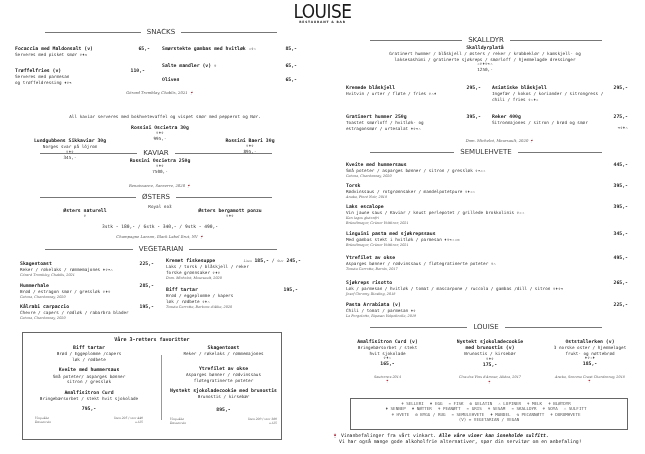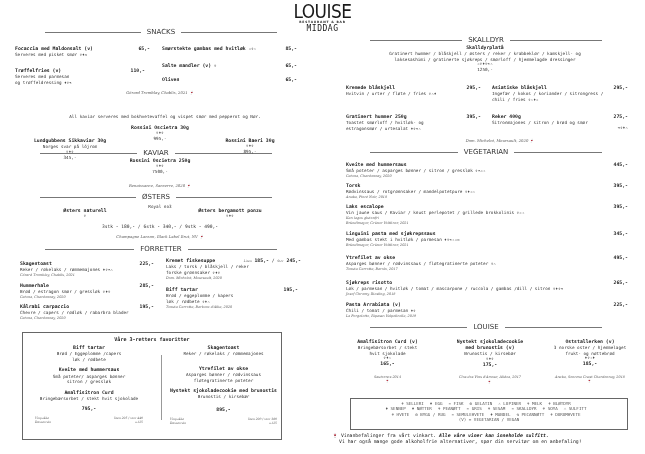--- a/index.html
+++ b/index.html
@@ -26,21 +26,20 @@
   .legend span { margin-right: 6px; }
   .footnote { font-size: 4.8px; color: #222; }
   .footnote b { font-style: italic; }
 </style>
 </head>
 <body>
 
 <div class="abs logo">
   <div class="logo-main">LOUISE</div>
   <div class="logo-sub">RESTAURANT &amp; BAR</div>
-  <div class="logo-din">MIDDAG</div>
 </div>
 
 <div class="abs sec-head" style="left:45px; width:232px; top:28px;">
   <span class="line"></span>
     <span class="txt">SNACKS</span>
     <span class="line"></span>
 </div>
 <div class="abs" style="left:15px; top:46px; width:135px;">
   <div class="row">
       <span class="name">Focaccia med Maldonsalt (v)</span>
@@ -123,21 +122,21 @@
   <div class="name">Østers bergamott ponzu</div>
   <div class="icons">⚘♦⚘</div>
 </div>
 <div class="abs desc center" style="left:50px; width:220px; top:224px; font-size:4.6px;">3stk - 180,- / 6stk - 340,- / 9stk - 490,-</div>
 <div class="abs wine center" style="left:60px; width:200px; top:235px; font-size:3.8px;">
   <span>Champagne Lanson, Black Label Brut, NV</span> <span>🍷</span>
 </div>
 
 <div class="abs sec-head" style="left:45px; width:232px; top:245px;">
   <span class="line"></span>
-    <span class="txt">FORRETTER</span>
+    <span class="txt">VEGETARIAN</span>
     <span class="line"></span>
 </div>
 <div class="abs" style="left:20px; top:261px; width:134px;">
   <div class="row">
       <span class="name">Skagentoast</span>
       <span class="price">225,-</span>
     </div>
   <div class="desc"><span>Reker / røkelaks / rømmemajones</span> <span class="icons">♦⚘⚗⚠</span></div>
   <div class="wine">Gérard Tremblay, Chablis, 2021</div>
 </div>
@@ -272,21 +271,21 @@
     </div>
   <div class="desc">Sitronmajones / sitron / brød og smør</div>
   <div class="icons" style="text-align:right;">⚗⚘♦⚠</div>
 </div>
 <div class="abs wine center" style="left:400px; width:200px; top:139px; font-size:3.8px;">
   <span>Dom. Michelot, Meursault, 2020</span> <span>🍷</span>
 </div>
 
 <div class="abs sec-head" style="left:370px; width:232px; top:148px;">
   <span class="line"></span>
-    <span class="txt">VEGETARIAN</span>
+    <span class="txt">SEMULEHVETE</span>
     <span class="line"></span>
 </div>
 <div class="abs" style="left:346px; top:162px; width:282px;">
   <div class="row">
       <span class="name">Kveite med hummersaus</span>
       <span class="price">445,-</span>
     </div>
   <div class="desc"><span>Små poteter / asparges bønner / sitron / gressløk</span> <span class="icons">⚘⚗♒⚠</span></div>
   <div class="wine">Catena, Chardonnay, 2020</div>
 </div>

